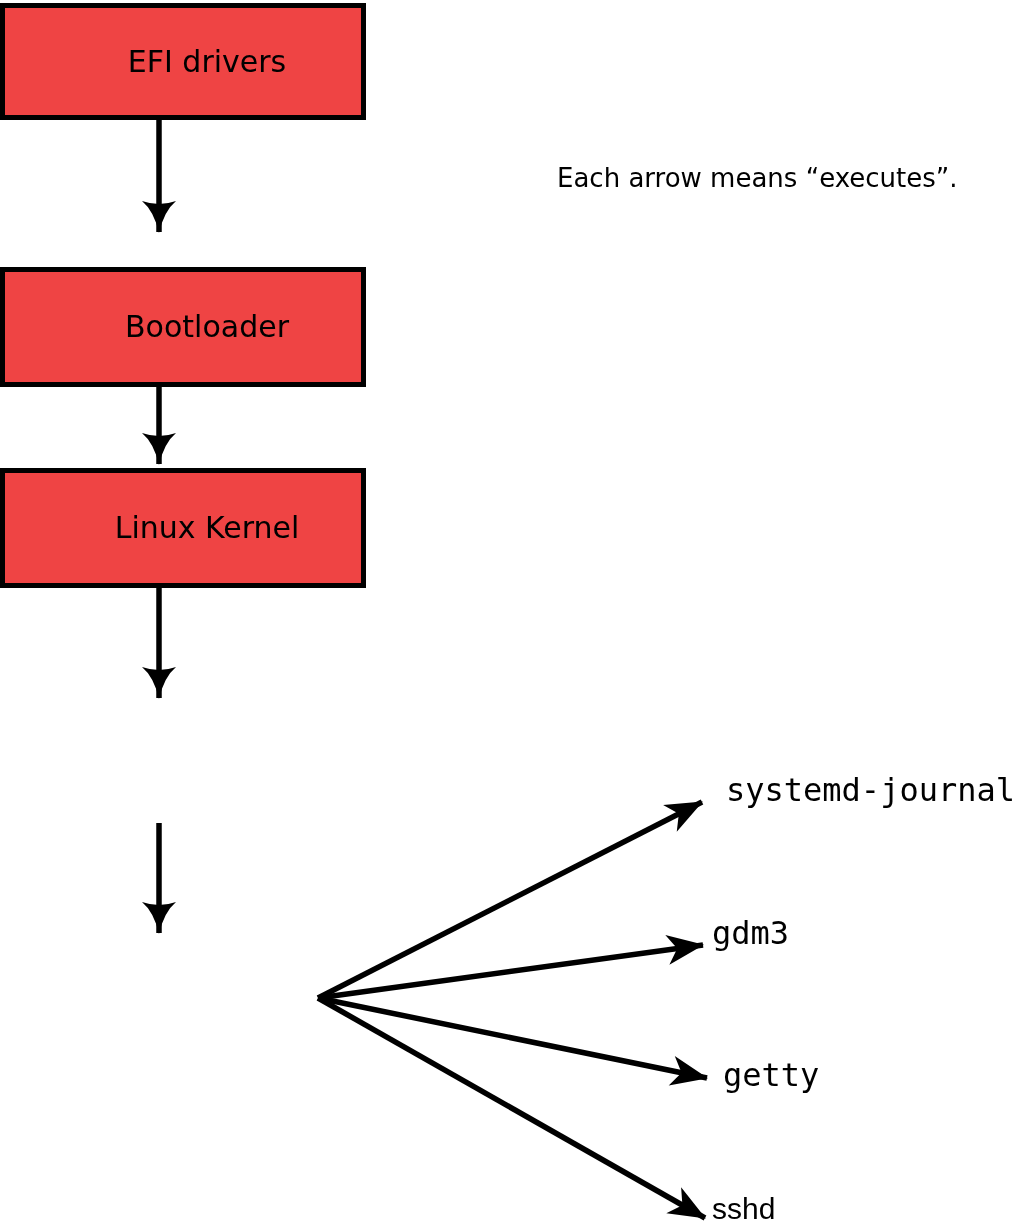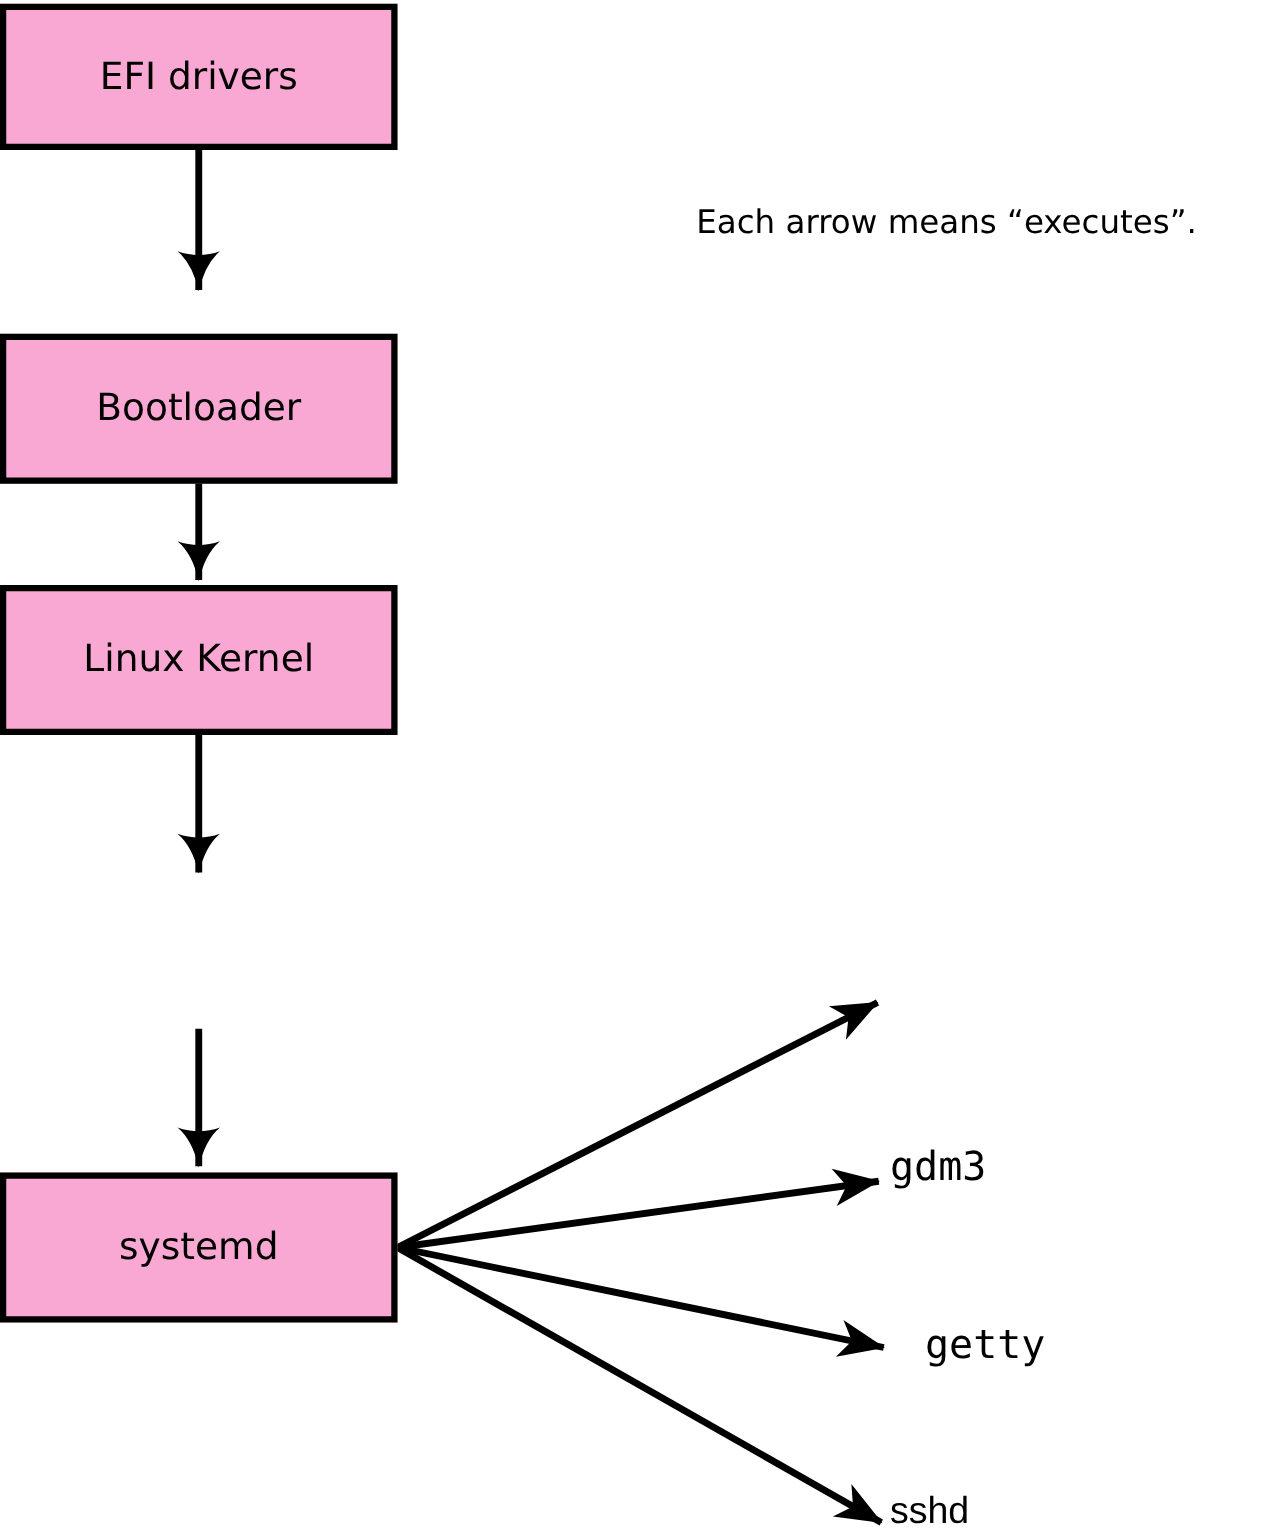--- a/index.html
+++ b/index.html
@@ -22,24 +22,25 @@
     top: 0;
     width: 1023px;
     height: 1230px;
   }
   .node-box {
     position: absolute;
     left: 0;
     width: 308px;
     height: 110px;
     border: 5px solid #000000;
-    background: #f9a8d4;
+    background: #ef4444;
     display: flex;
     align-items: center;
     justify-content: center;
+    padding-left: 48px;
   }
   .node-label {
     font-size: 30px;
     line-height: 1;
     white-space: nowrap;
   }
   .annotation {
     position: absolute;
     left: 557px;
     top: 178px;
@@ -98,23 +99,21 @@
 
   <div class="node-box" style="top:3px; height:107px;">
     <span class="node-label">EFI drivers</span>
   </div>
   <div class="node-box" style="top:235px;margin-top:32px;">
     <span class="node-label">Bootloader</span>
   </div>
   <div class="node-box" style="top:468px;text-align:right;">
     <span class="node-label">Linux Kernel</span>
   </div>
-  <div class="node-box" style="top:938px;">
-    <span class="node-label">systemd</span>
-  </div>
 
   <div class="annotation">Each arrow means “executes”.</div>
 
+  <div class="target-label mono" style="left:726px; top:790px;">systemd-journal</div>
   <div class="target-label mono" style="left:712px; top:933px;">gdm3</div>
-  <div class="target-label mono" style="left:723px; top:1075px;margin-left:17px;">getty</div>
+  <div class="target-label mono" style="left:723px; top:1075px;">getty</div>
   <div class="target-label sans" style="left:712px; top:1209px;">sshd</div>
 
 </div>
 
 </body></html>

